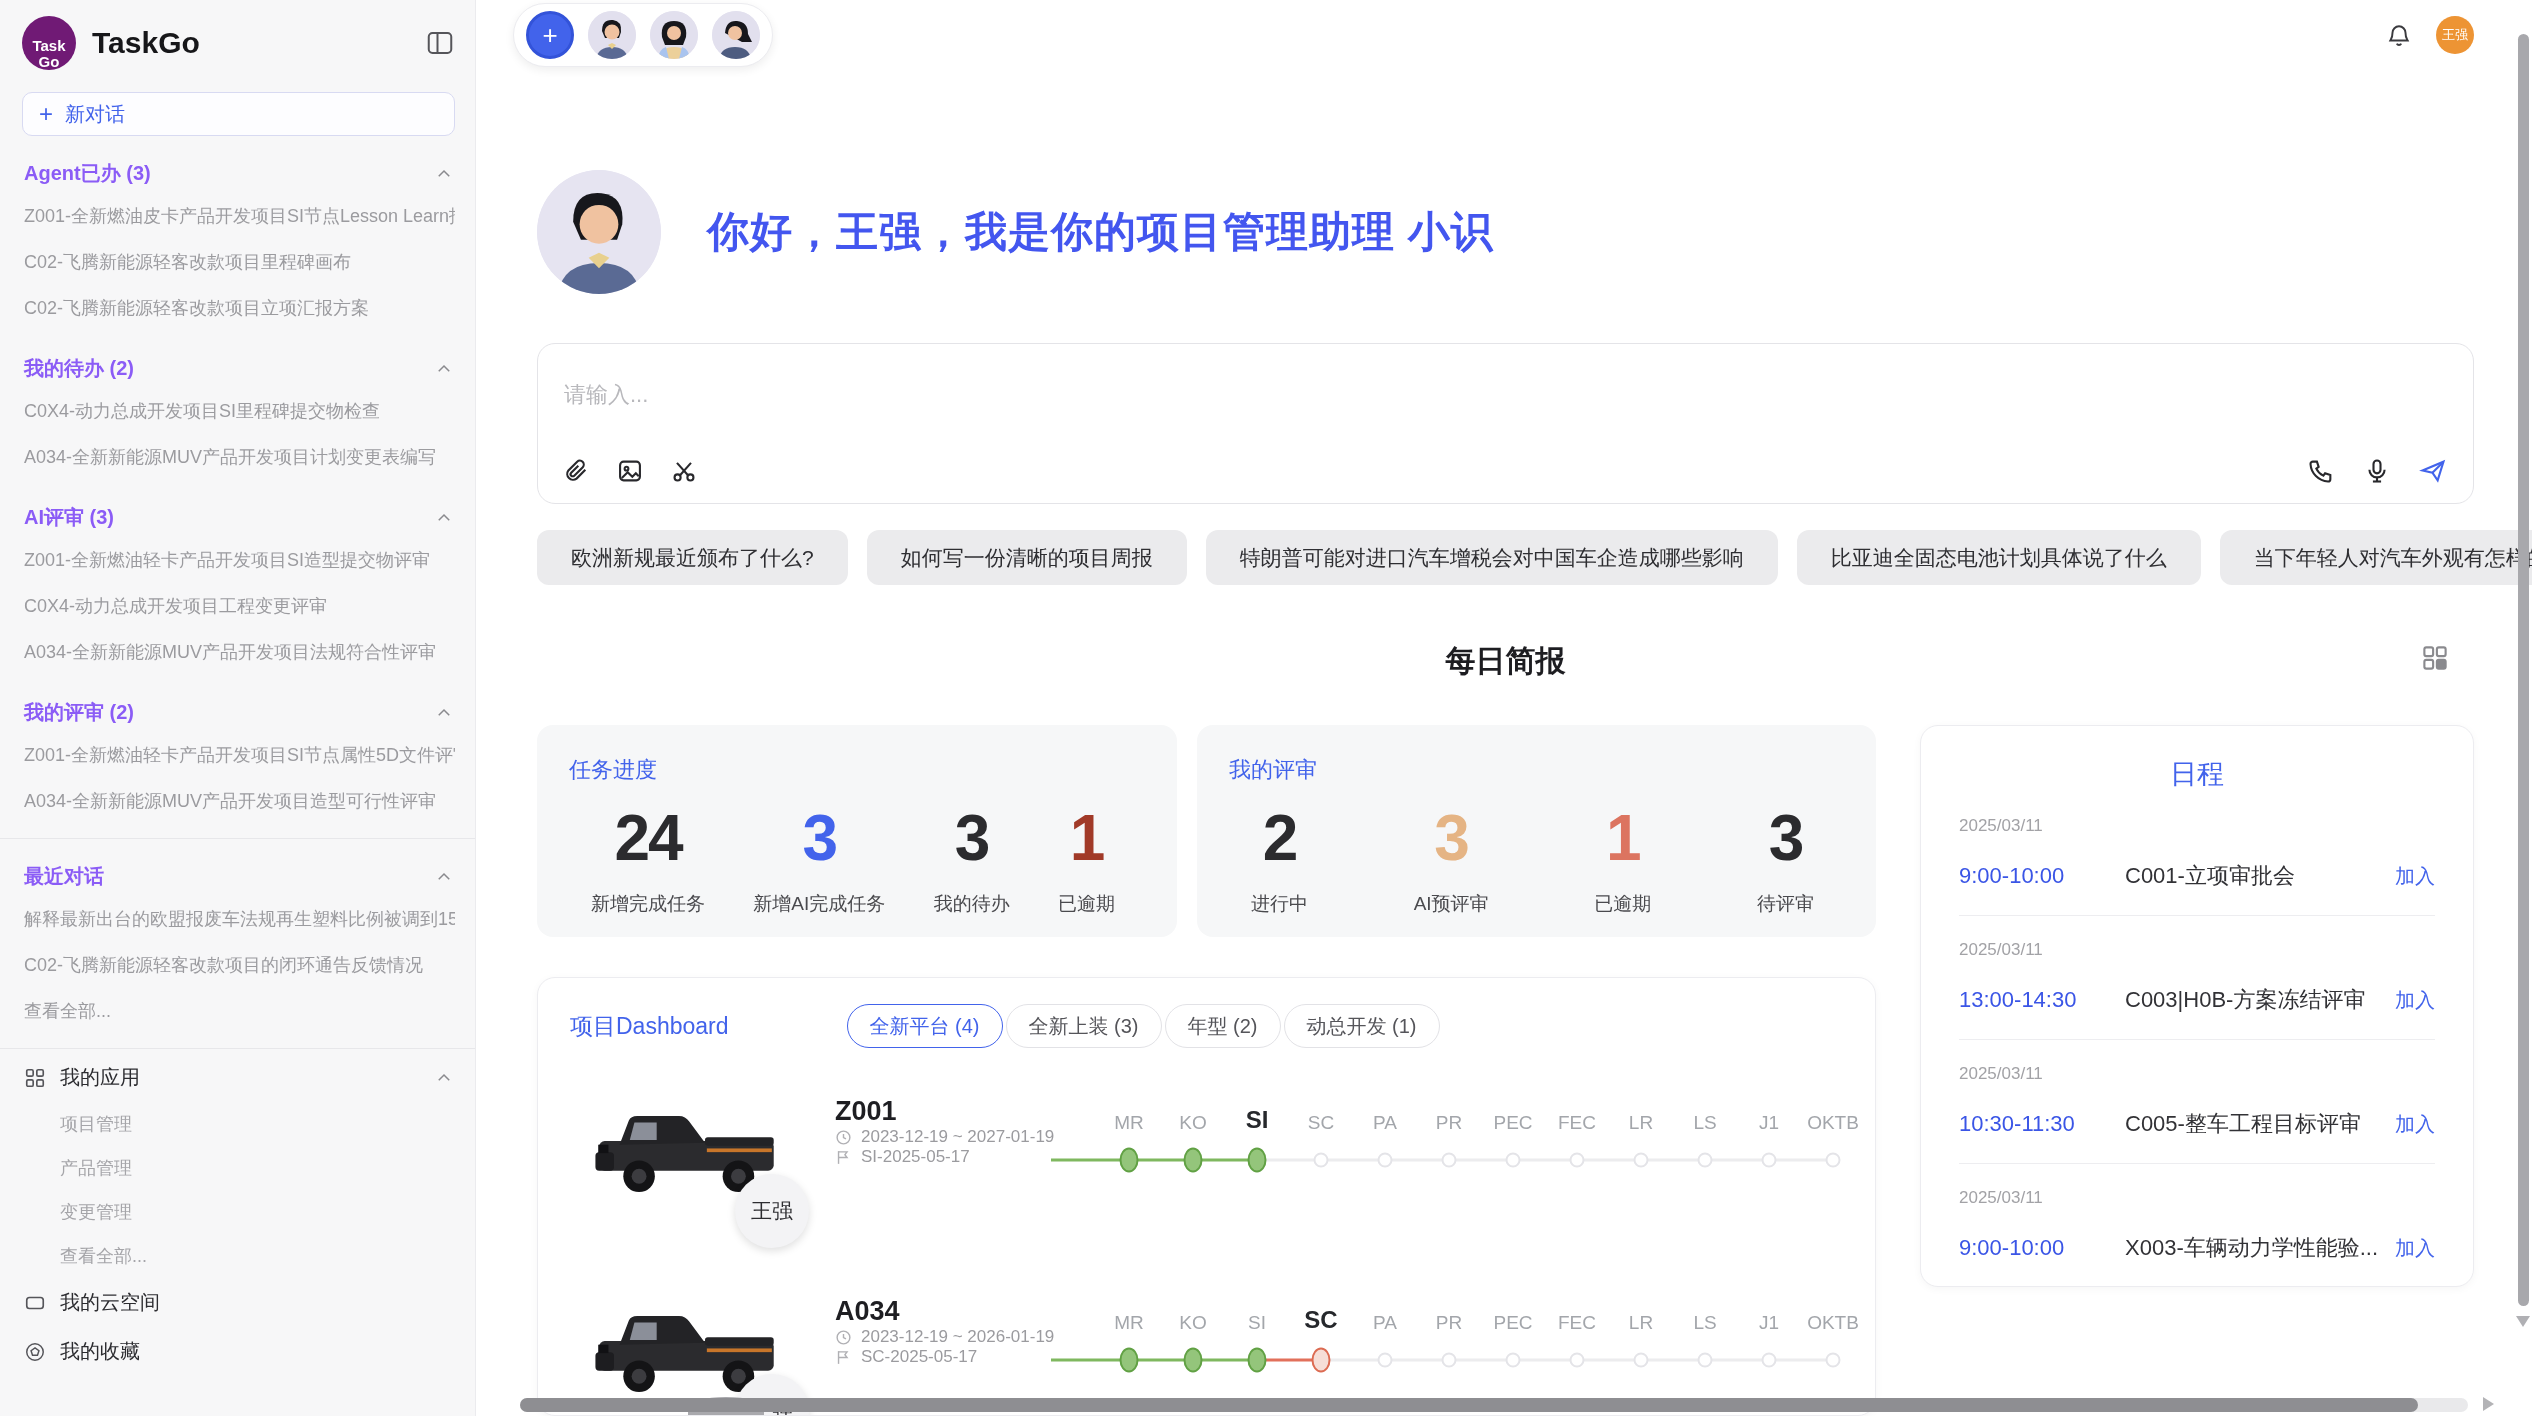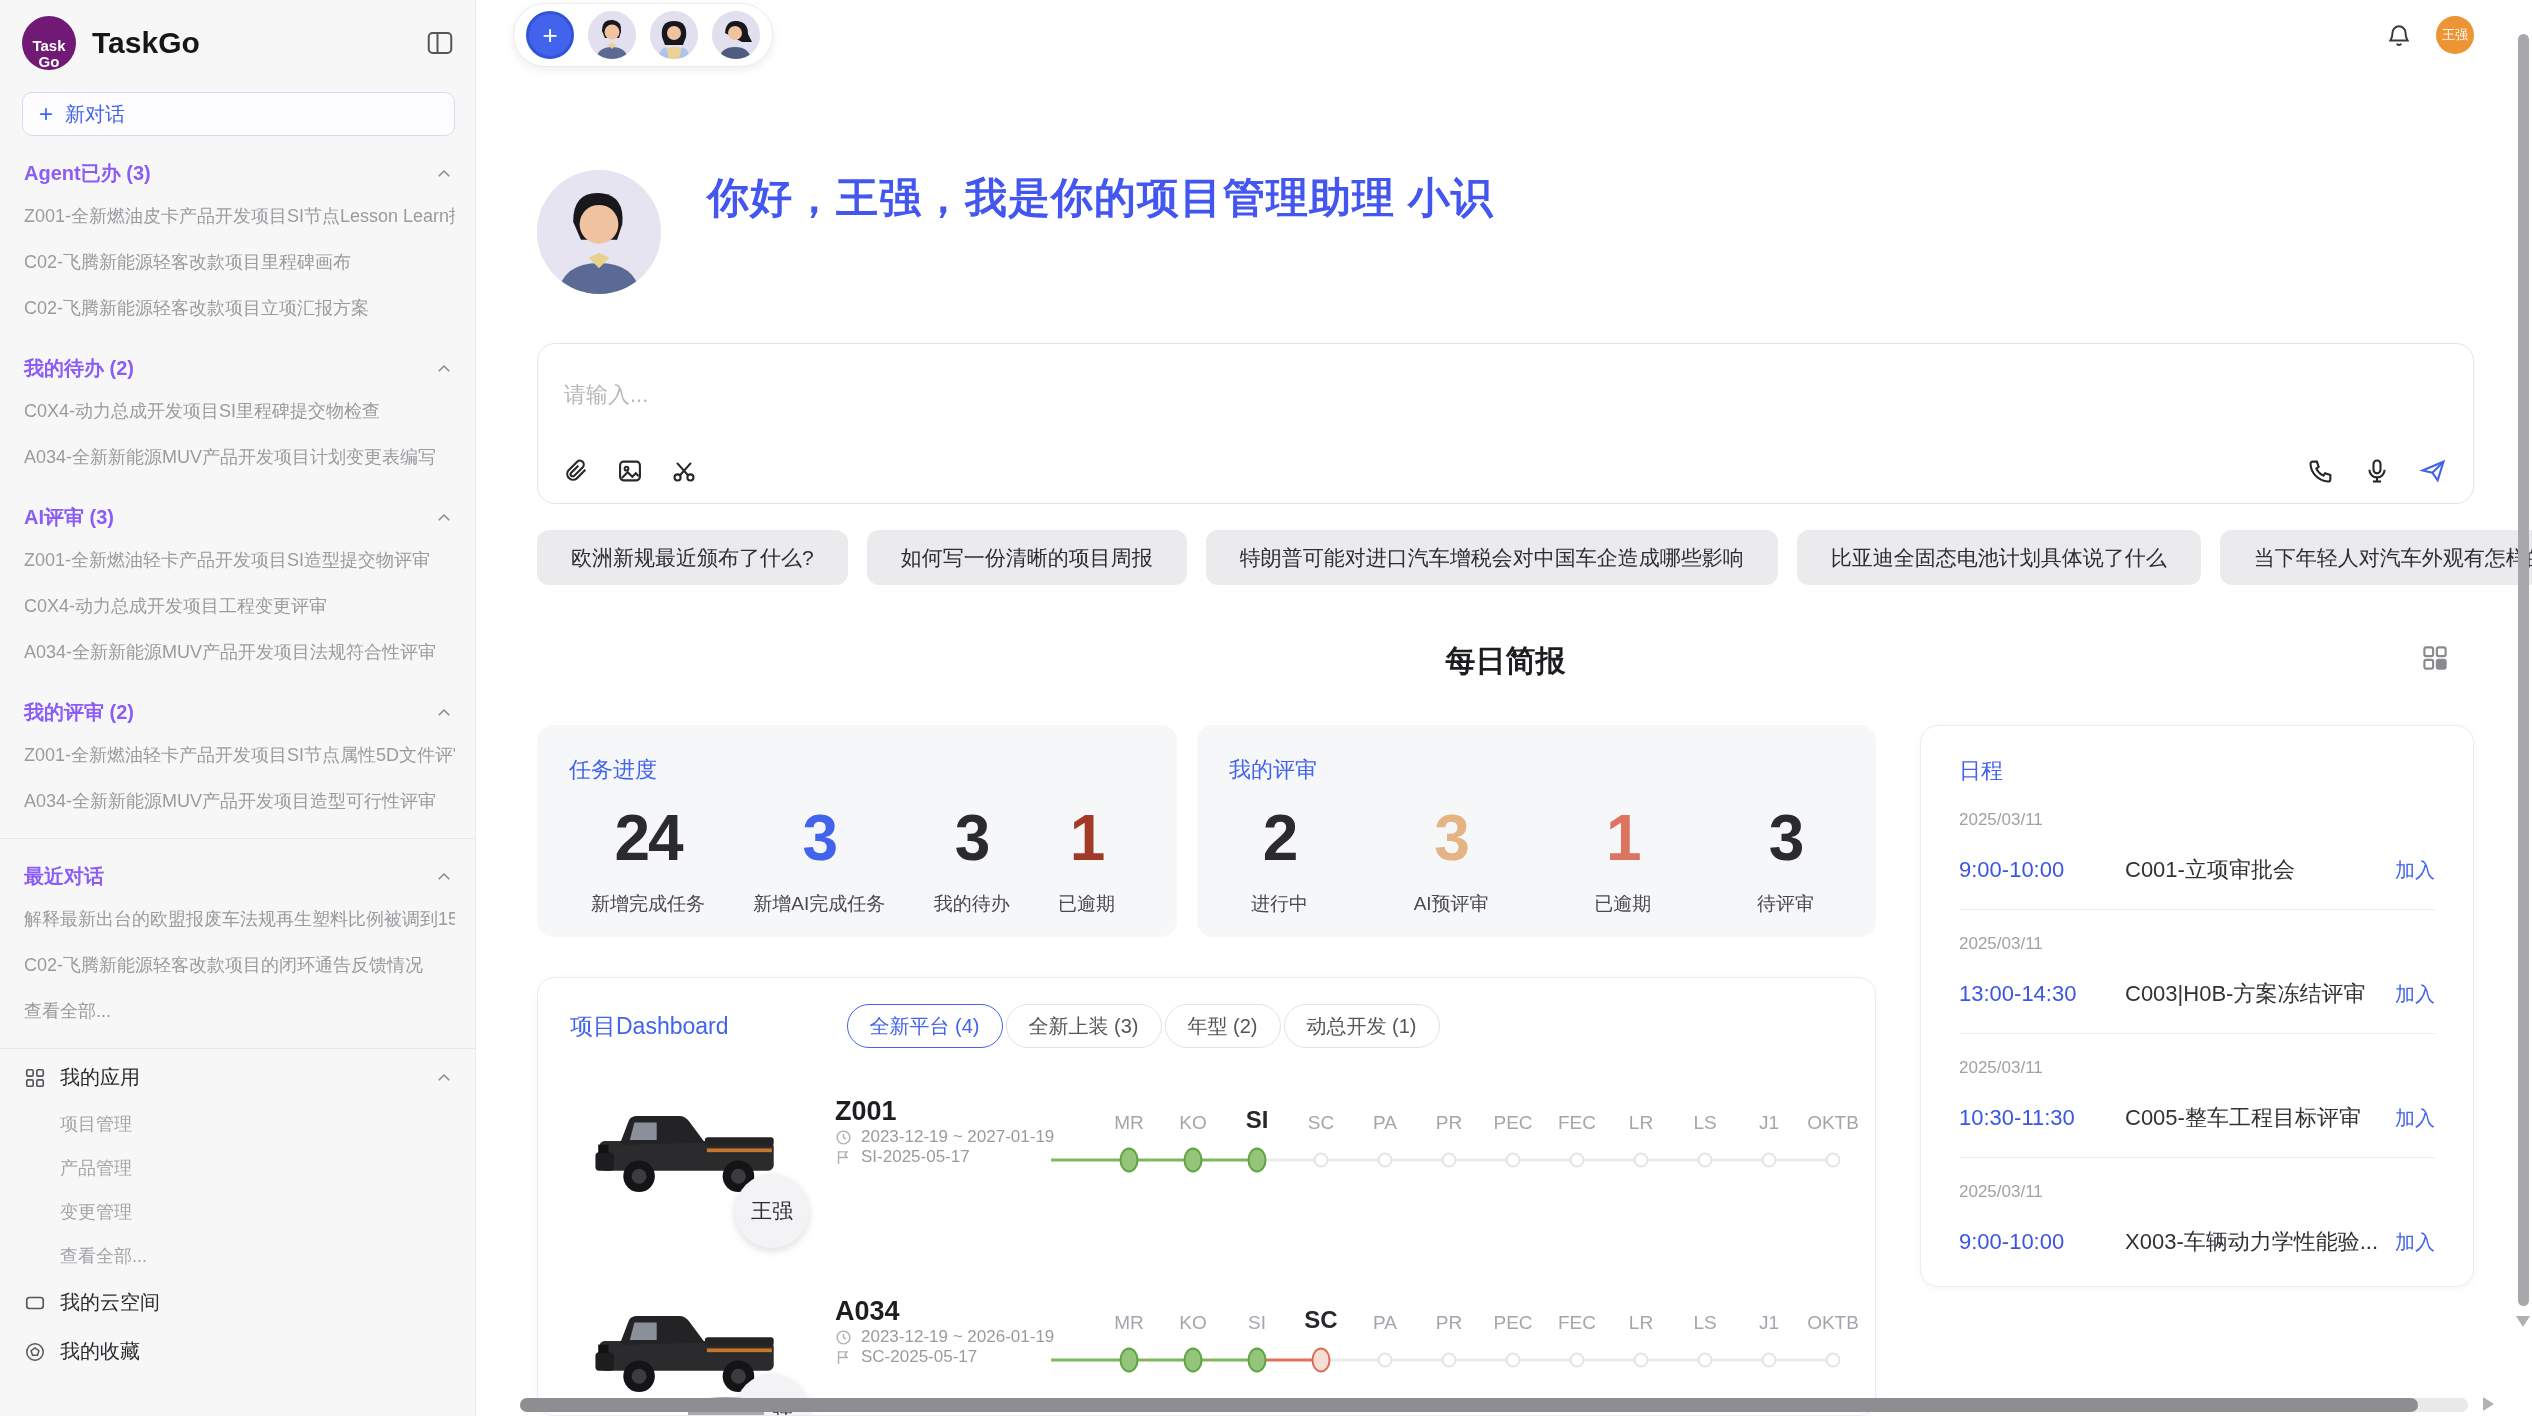--- a/index.html
+++ b/index.html
@@ -43,21 +43,21 @@
     box-shadow:0 3px 10px rgba(0,0,0,.07); margin-left:-24px; }
   .add-member { width:48px; height:48px; border-radius:50%; background:#4263eb;
     border:3px solid #3353d9; color:#fff; font-size:26px; display:flex; align-items:center;
     justify-content:center; cursor:pointer; }
   .avatar48 { width:48px; height:48px; border-radius:50%; overflow:hidden; background:#e2e0ee; }
   .top-right { margin-left:auto; display:flex; align-items:center; gap:24px; }
   .bell { width:26px; height:26px; color:#3a3a3e; cursor:pointer; }
   .user-badge { width:38px; height:38px; border-radius:50%; background:#ed9434; color:#fff;
     font-size:13px; display:flex; align-items:center; justify-content:center; cursor:pointer; }
 
-  .greet-row { margin-top:100px; display:flex; flex:0 0 auto; }
+  .greet-row { margin-top:100px; display:flex; align-items:center; flex:0 0 auto; }
   .greet-avatar { width:124px; height:124px; border-radius:50%; overflow:hidden; background:#e6e4f1; }
   .greet-text { margin-left:46px; font-size:42px; font-weight:700; color:#4356ef; letter-spacing:1px; }
 
   .composer { margin-top:49px; height:161px; border:1px solid #e4e4e8; border-radius:18px;
     background:#fff; position:relative; flex:0 0 161px; }
   .composer .ph { position:absolute; left:26px; top:36px; font-size:22px; color:#b8b8bc; }
   .comp-left { position:absolute; left:24px; bottom:18px; display:flex; gap:26px; align-items:center; }
   .comp-right { position:absolute; right:26px; bottom:18px; display:flex; gap:28px; align-items:center; }
   .cicon { width:28px; height:28px; color:#28282c; cursor:pointer; }
   .cicon.send { color:#4263eb; }
@@ -117,21 +117,21 @@
   .ms-conn { position:absolute; top:62px; transform:translateY(-50%); height:3px; left:-32px;
     width:64px; z-index:1; background:#ececee; }
   .ms-col:first-child .ms-conn { left:-46px; width:78px; }
   .ms-conn.done { background:#7fb85f; }
   .ms-conn.red { background:#e2705b; }
   .row3-sliver { position:absolute; left:150px; bottom:-4px; width:76px; height:22px;
     background:#a9a9ad; border-radius:50% 50% 0 0; }
 
   .sched-card { flex:0 0 562px; background:#fff; border:1px solid #ececf0; border-radius:18px;
     box-shadow:0 2px 8px rgba(0,0,0,.04); padding:30px 38px 0 38px; overflow:hidden; }
-  .sched-title { color:#4263eb; font-size:22px; }
+  .sched-title { text-align:center; color:#4263eb; font-size:27px; }
   .event { padding-top:24px; }
   .event-date { font-size:17px; color:#a2a2a6; }
   .event-row { display:flex; align-items:center; margin-top:25px; padding-bottom:24px;
     border-bottom:1px solid #ededf0; }
   .event:last-of-type .event-row { border-bottom:none; }
   .event-time { width:166px; flex:0 0 166px; font-size:22px; color:#3a55e6; }
   .event-name { flex:1; font-size:22px; color:#323236; white-space:nowrap; overflow:hidden; }
   .event-join { font-size:20px; color:#4263eb; cursor:pointer; }
   .sched-viewall { text-align:center; color:#4263eb; font-size:20px; margin-top:20px; cursor:pointer; }
 

